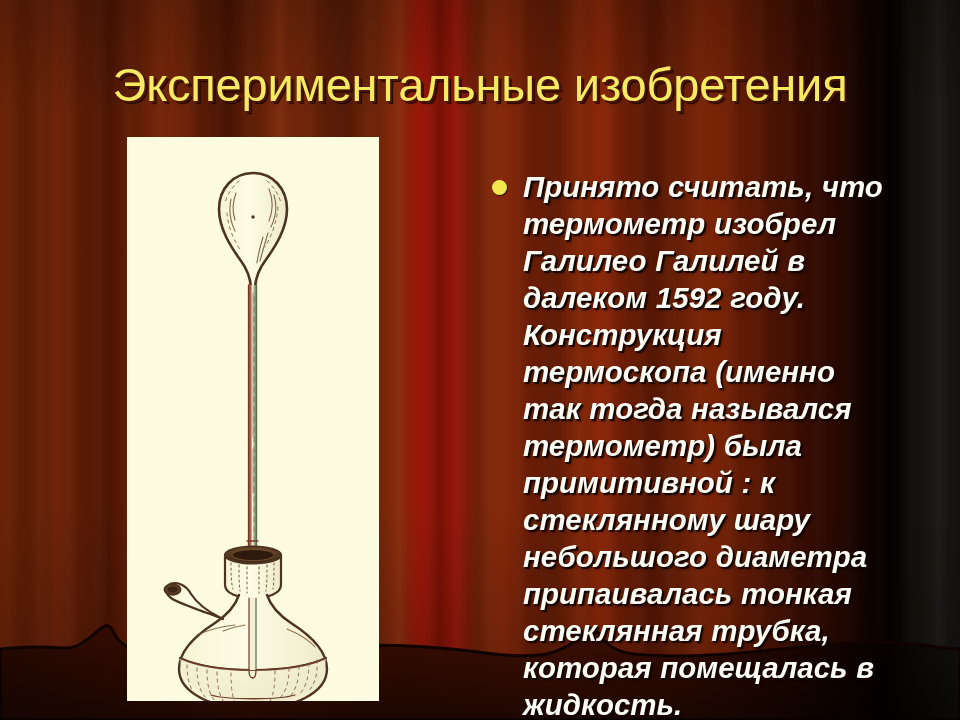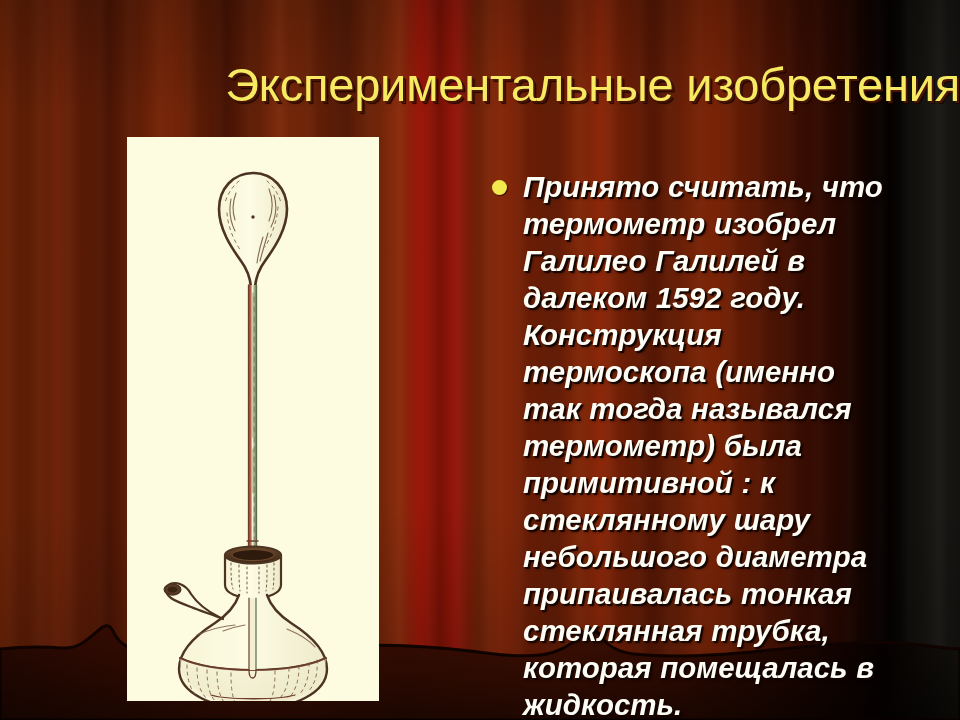--- a/index.html
+++ b/index.html
@@ -98,21 +98,21 @@
     pointer-events: none;
   }
   .floor svg { display: block; width: 100%; height: 100%; }
 
   
   .title {
     position: absolute;
     left: 0;
     right: 0;
     top: 57px;
-    text-align: right;
+    text-align: center;
     font-size: 47px;
     font-weight: 400;
     letter-spacing: -0.2px;
     color: #f7ea63;
     text-shadow:
       2px 2px 0 #4a1403,
       3px 3px 1px rgba(20,4,0,.85);
     white-space: nowrap;
     z-index: 6;
   }

